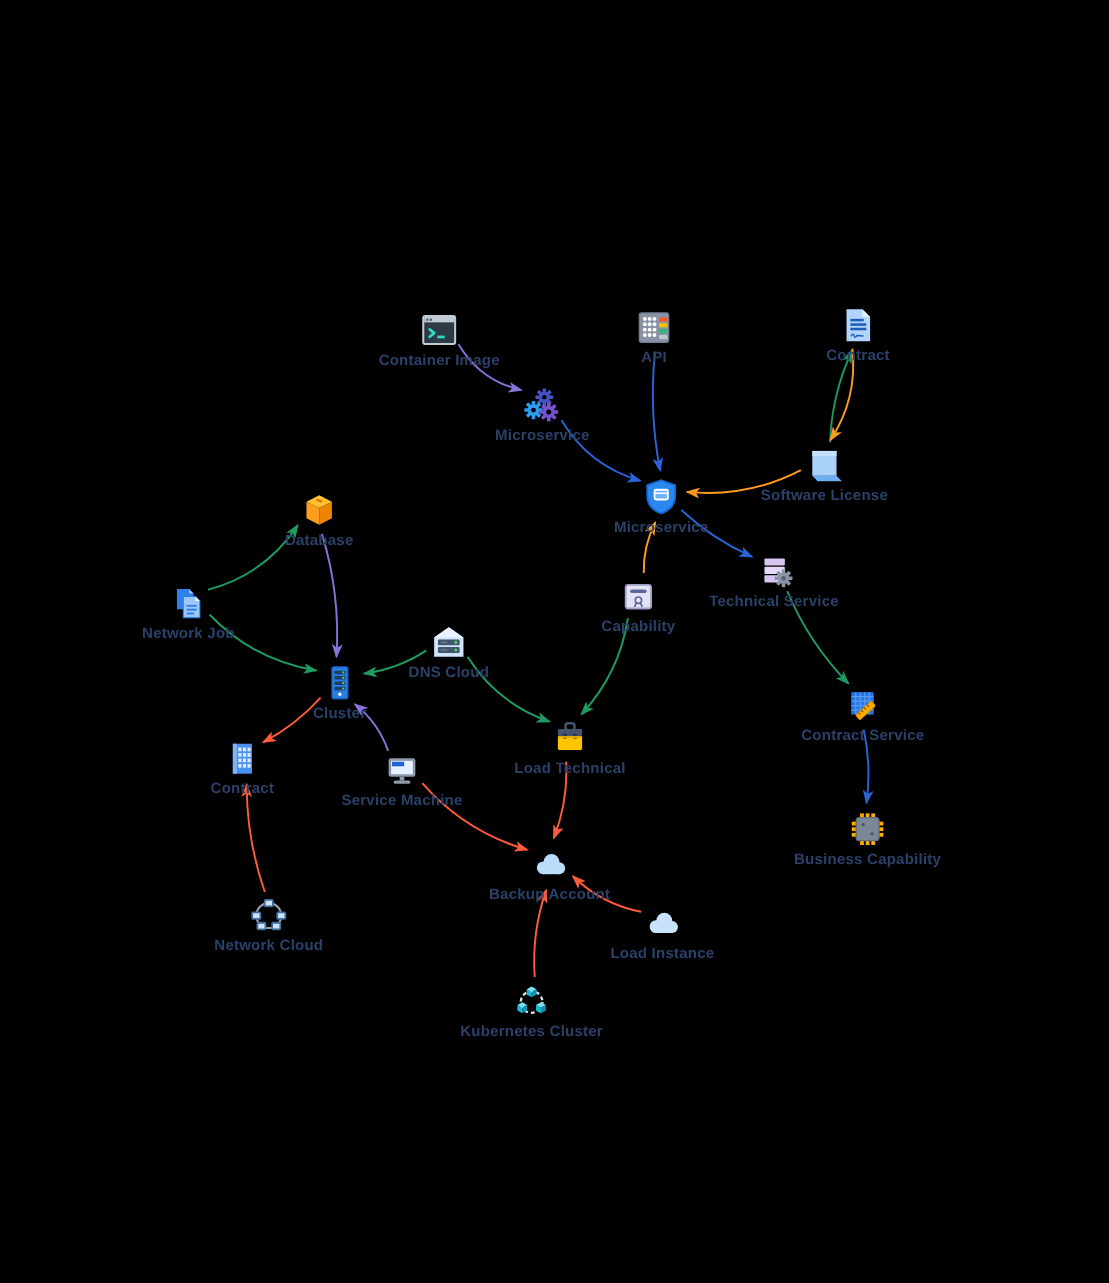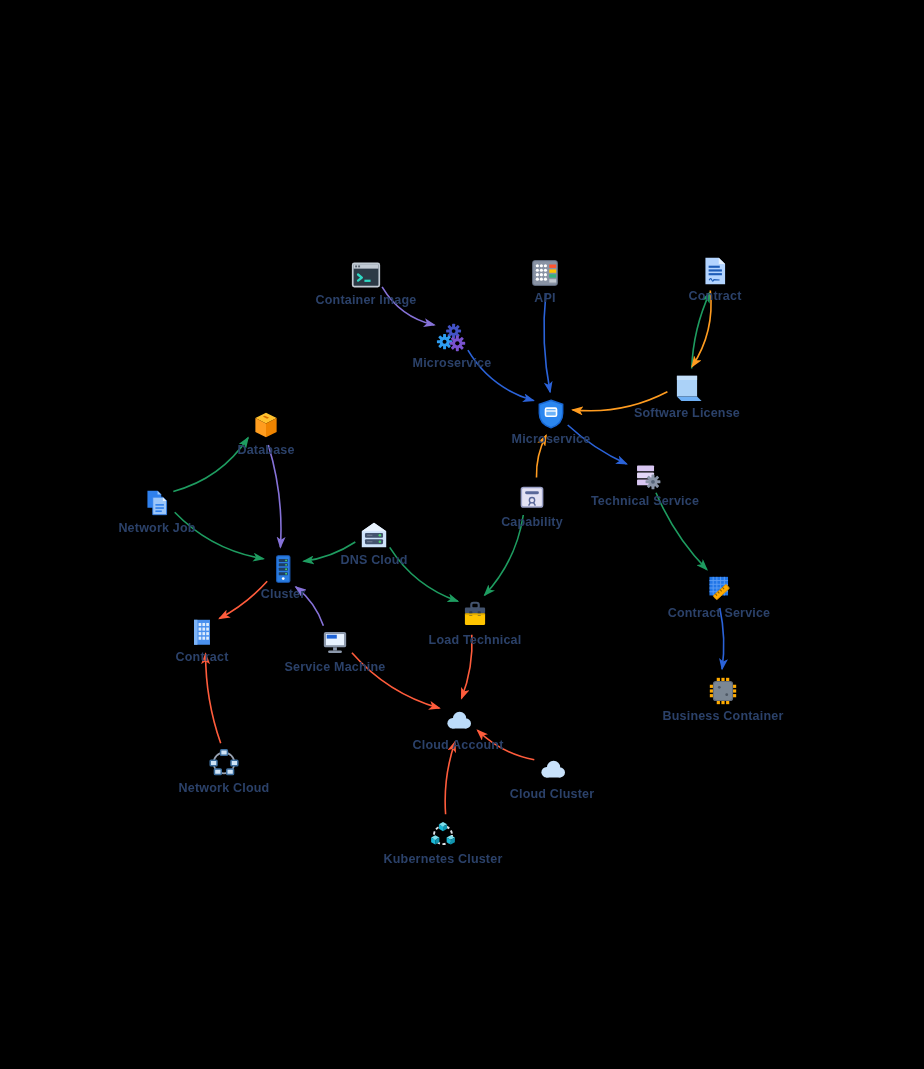--- a/index.html
+++ b/index.html
@@ -338,34 +338,34 @@
             <rect x="25" y="14.5" width="3.4" height="3" fill="#ffab00"></rect>
             <rect x="18.9" y="3.6" width="3" height="3.4" fill="#ffab00"></rect>
             <rect x="18.9" y="25" width="3" height="3.4" fill="#ffab00"></rect>
             <rect x="3.6" y="18.9" width="3.4" height="3" fill="#ffab00"></rect>
             <rect x="25" y="18.9" width="3.4" height="3" fill="#ffab00"></rect>
             <rect x="7" y="7" width="18" height="18" rx="2.5" fill="#7b8794" stroke="#636d7b" stroke-width="1"></rect>
             <circle cx="12.5" cy="12.5" r="1.3" fill="#4e5864"></circle>
             <circle cx="19.5" cy="19.5" r="1.3" fill="#4e5864"></circle>
           </svg>
         </span>
-        <div class="label">Business Container</div>
+        <div class="label">Business Capability</div>
       </div>
       <div class="node" style="left: 458px; top: 720px;">
         <span class="icon">
           <svg xmlns="http://www.w3.org/2000/svg" viewBox="0 0 32 32">
             <g fill="#bcdcfa">
               <circle cx="11" cy="19" r="5"></circle>
               <circle cx="17.5" cy="14.5" r="6.3"></circle>
               <circle cx="23.5" cy="19.3" r="4.7"></circle>
               <rect x="10.5" y="17.5" width="13.5" height="6.5"></rect>
             </g>
           </svg>
         </span>
-        <div class="label">Cloud Account</div>
+        <div class="label">Backup Account</div>
       </div>
       <div class="node" style="left: 224px; top: 763px;">
         <span class="icon">
           <svg xmlns="http://www.w3.org/2000/svg" viewBox="0 0 32 32">
             <circle cx="16" cy="16" r="9.8" fill="none" stroke="#98a2b2" stroke-width="1.6"></circle>
             <rect x="12.8" y="3.6" width="6.4" height="5.2" rx="0.8" fill="#cfe3f6" stroke="#3d6e9e" stroke-width="1.4"></rect>
             <rect x="3" y="13.4" width="6.4" height="5.2" rx="0.8" fill="#cfe3f6" stroke="#3d6e9e" stroke-width="1.4"></rect>
             <rect x="22.6" y="13.4" width="6.4" height="5.2" rx="0.8" fill="#cfe3f6" stroke="#3d6e9e" stroke-width="1.4"></rect>
             <rect x="6.999999999999999" y="21.599999999999998" width="6.4" height="5.2" rx="0.8" fill="#cfe3f6" stroke="#3d6e9e" stroke-width="1.4"></rect>
             <rect x="18.6" y="21.599999999999998" width="6.4" height="5.2" rx="0.8" fill="#cfe3f6" stroke="#3d6e9e" stroke-width="1.4"></rect>
@@ -377,21 +377,21 @@
         <span class="icon">
           <svg xmlns="http://www.w3.org/2000/svg" viewBox="0 0 32 32">
             <g fill="#c9e2fb">
               <circle cx="11" cy="19" r="5"></circle>
               <circle cx="17.5" cy="14.5" r="6.3"></circle>
               <circle cx="23.5" cy="19.3" r="4.7"></circle>
               <rect x="10.5" y="17.5" width="13.5" height="6.5"></rect>
             </g>
           </svg>
         </span>
-        <div class="label">Cloud Cluster</div>
+        <div class="label">Load Instance</div>
       </div>
       <div class="node" style="left: 443px; top: 834px;">
         <span class="icon">
           <svg xmlns="http://www.w3.org/2000/svg" viewBox="0 0 32 32">
             <circle cx="16" cy="17" r="8.5" fill="none" stroke="#dfe3e8" stroke-width="1.8" stroke-dasharray="3 2.4"></circle>
             <polygon points="16,4.7 19.87,6.85 16,9 12.129999999999999,6.85" fill="#7ce0ee"></polygon>
             <polygon points="12.129999999999999,6.85 16,9 16,13.3 12.129999999999999,11.15" fill="#1ab8d6"></polygon>
             <polygon points="19.87,6.85 16,9 16,13.3 19.87,11.15" fill="#1194ae"></polygon>
             <polygon points="8.7,17.2 12.57,19.35 8.7,21.5 4.829999999999999,19.35" fill="#7ce0ee"></polygon>
             <polygon points="4.829999999999999,19.35 8.7,21.5 8.7,25.8 4.829999999999999,23.65" fill="#1ab8d6"></polygon>

